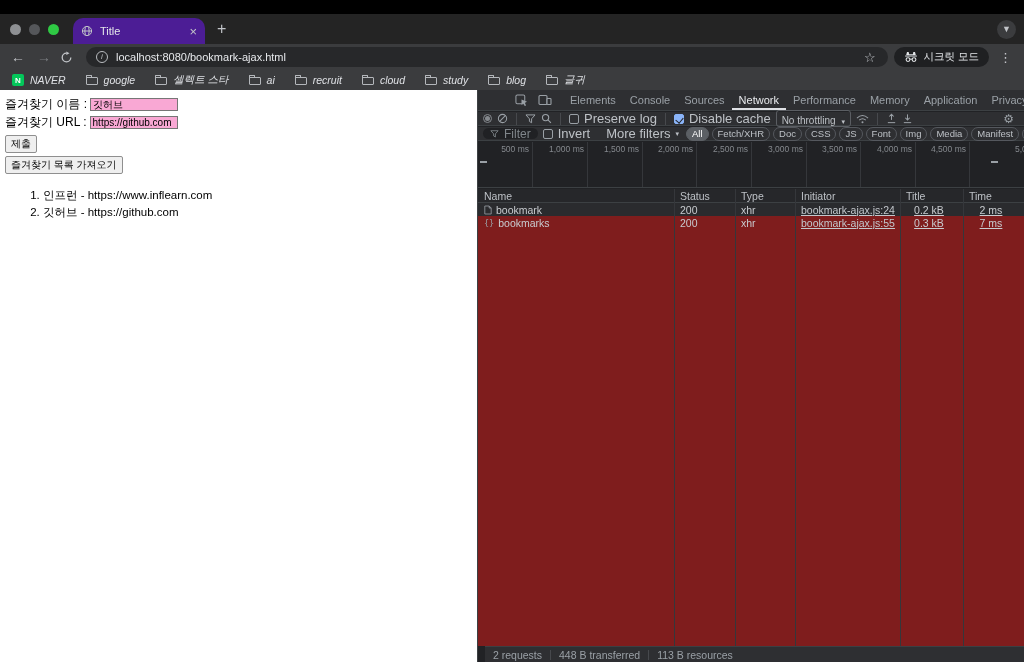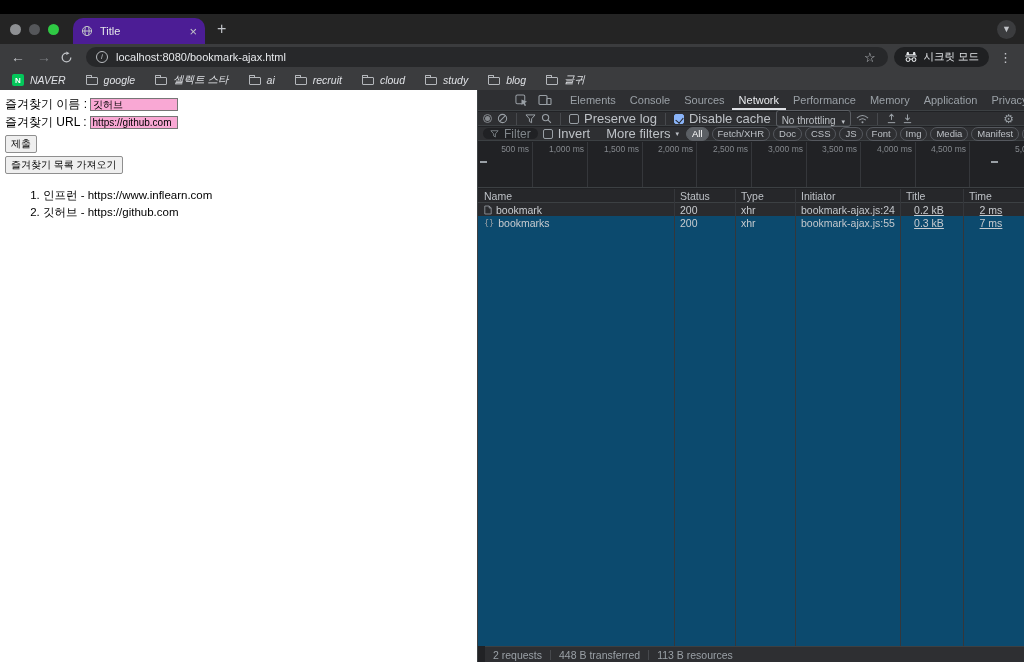--- a/index.html
+++ b/index.html
@@ -96,30 +96,30 @@
   .chip.active { background:#5c6065; border-color:#5c6065; color:#fff; }
 
   #dt-overview { position:absolute; left:0; top:52px; width:546px; height:46px; background:#212225;
     border-bottom:1px solid #3c4043; overflow:hidden; }
   .gridline { position:absolute; top:0; bottom:0; width:1px; background:#35373b; }
   .ov-label { position:absolute; top:2px; width:72px; text-align:right; font-size:8.5px; color:#85898e;
     white-space:nowrap; }
   .ov-label.clip { width:9px; text-align:left; overflow:hidden; }
   .ov-dash { position:absolute; height:2px; width:7px; background:#9aa0a6; top:19px; }
 
-  #dt-table { position:absolute; left:0; top:99px; width:546px; bottom:16px; background:#0c4a6e; }
+  #dt-table { position:absolute; left:0; top:99px; width:546px; bottom:16px; background:#7f1d1d; }
   .colline { position:absolute; top:0; bottom:0; width:1px; background:#35373b; }
   .tgrid { display:grid; grid-template-columns:196px 61px 60px 105px 63px 61px; align-items:center; }
   #thead { height:14px; border-bottom:1px solid #3c4043; background:#26272a; }
   #thead .hc { font-size:10.5px; color:#bdc1c6; padding-left:6px; white-space:nowrap; }
   .trow { height:13px; font-size:10.5px; color:#c8cbcf; }
   .trow.odd { background:#2a2b2e; }
   .tc { padding-left:6px; white-space:nowrap; overflow:hidden; display:flex; align-items:center; gap:4px; }
   .tc.num { display:block; text-align:center; padding-right:5px; padding-left:0;text-decoration:underline; }
-  .init-link { color:#c3c7cc; }
+  .init-link { color:#c3c7cc; text-decoration:underline; }
   .brace-ic { font-family:"DejaVu Sans Mono",monospace; font-size:8.5px; color:#9aa0a6; }
 
   #dt-status { position:absolute; left:7px; bottom:0; width:546px; height:16px; background:#2e2f32;
     border-top:1px solid #3c4043; display:flex; align-items:center; gap:8px; padding:0 8px; }
   #dt-status .st { font-size:10.5px; color:#9aa0a6; white-space:nowrap; }
   .vline { width:1px; height:10px; background:#47494d; }
 
   svg { display:block; }
 </style>
 </head>

